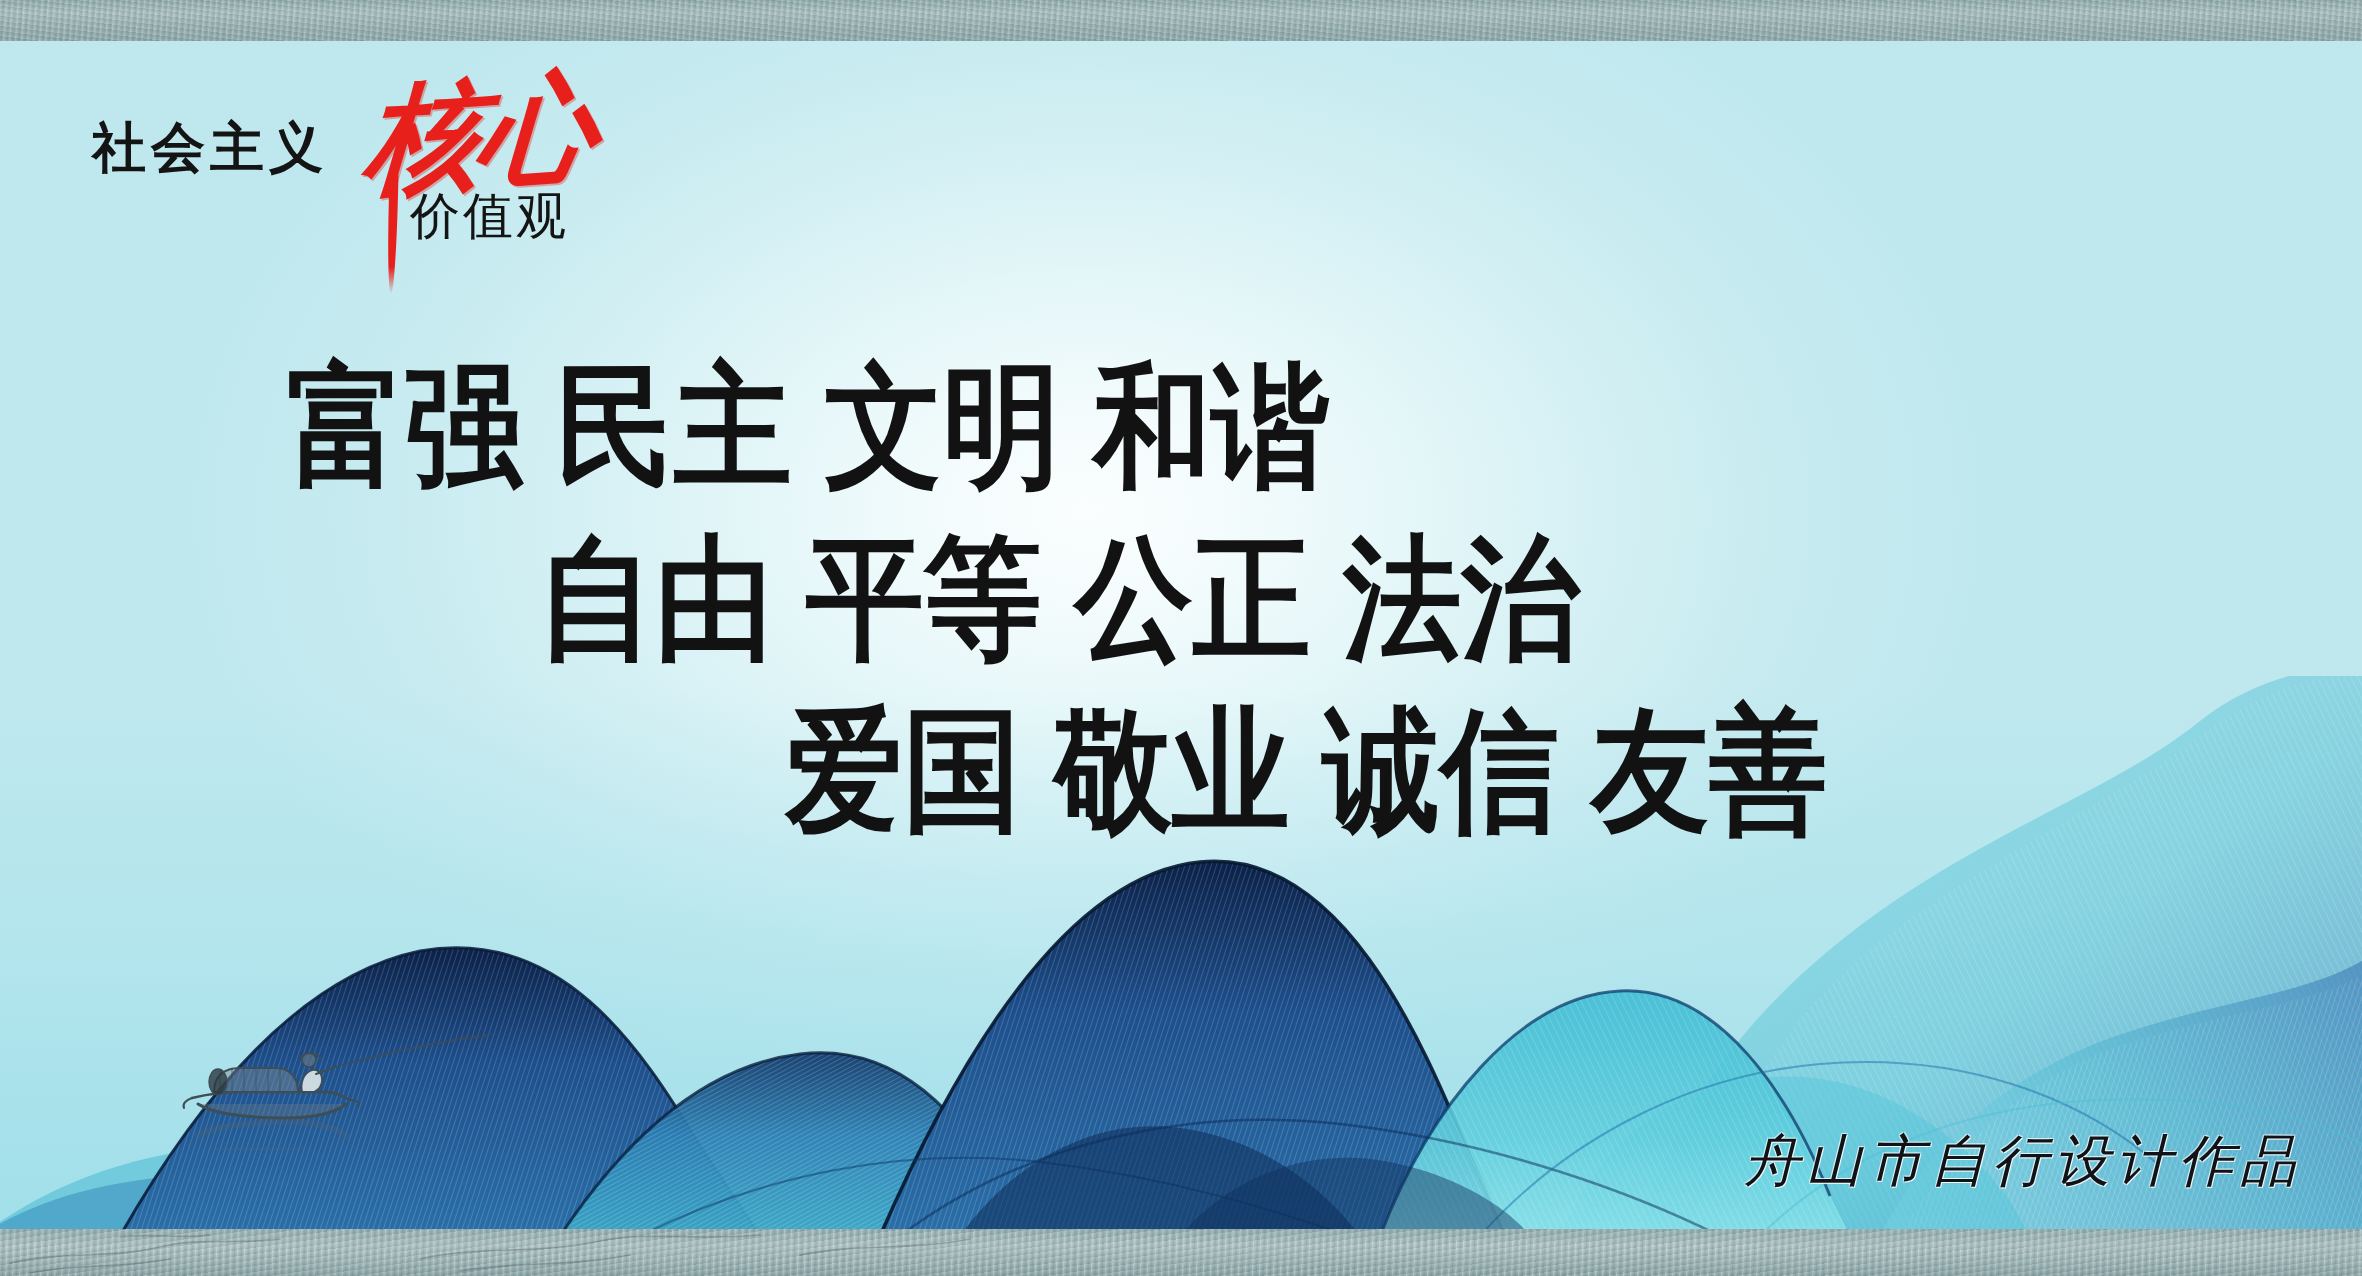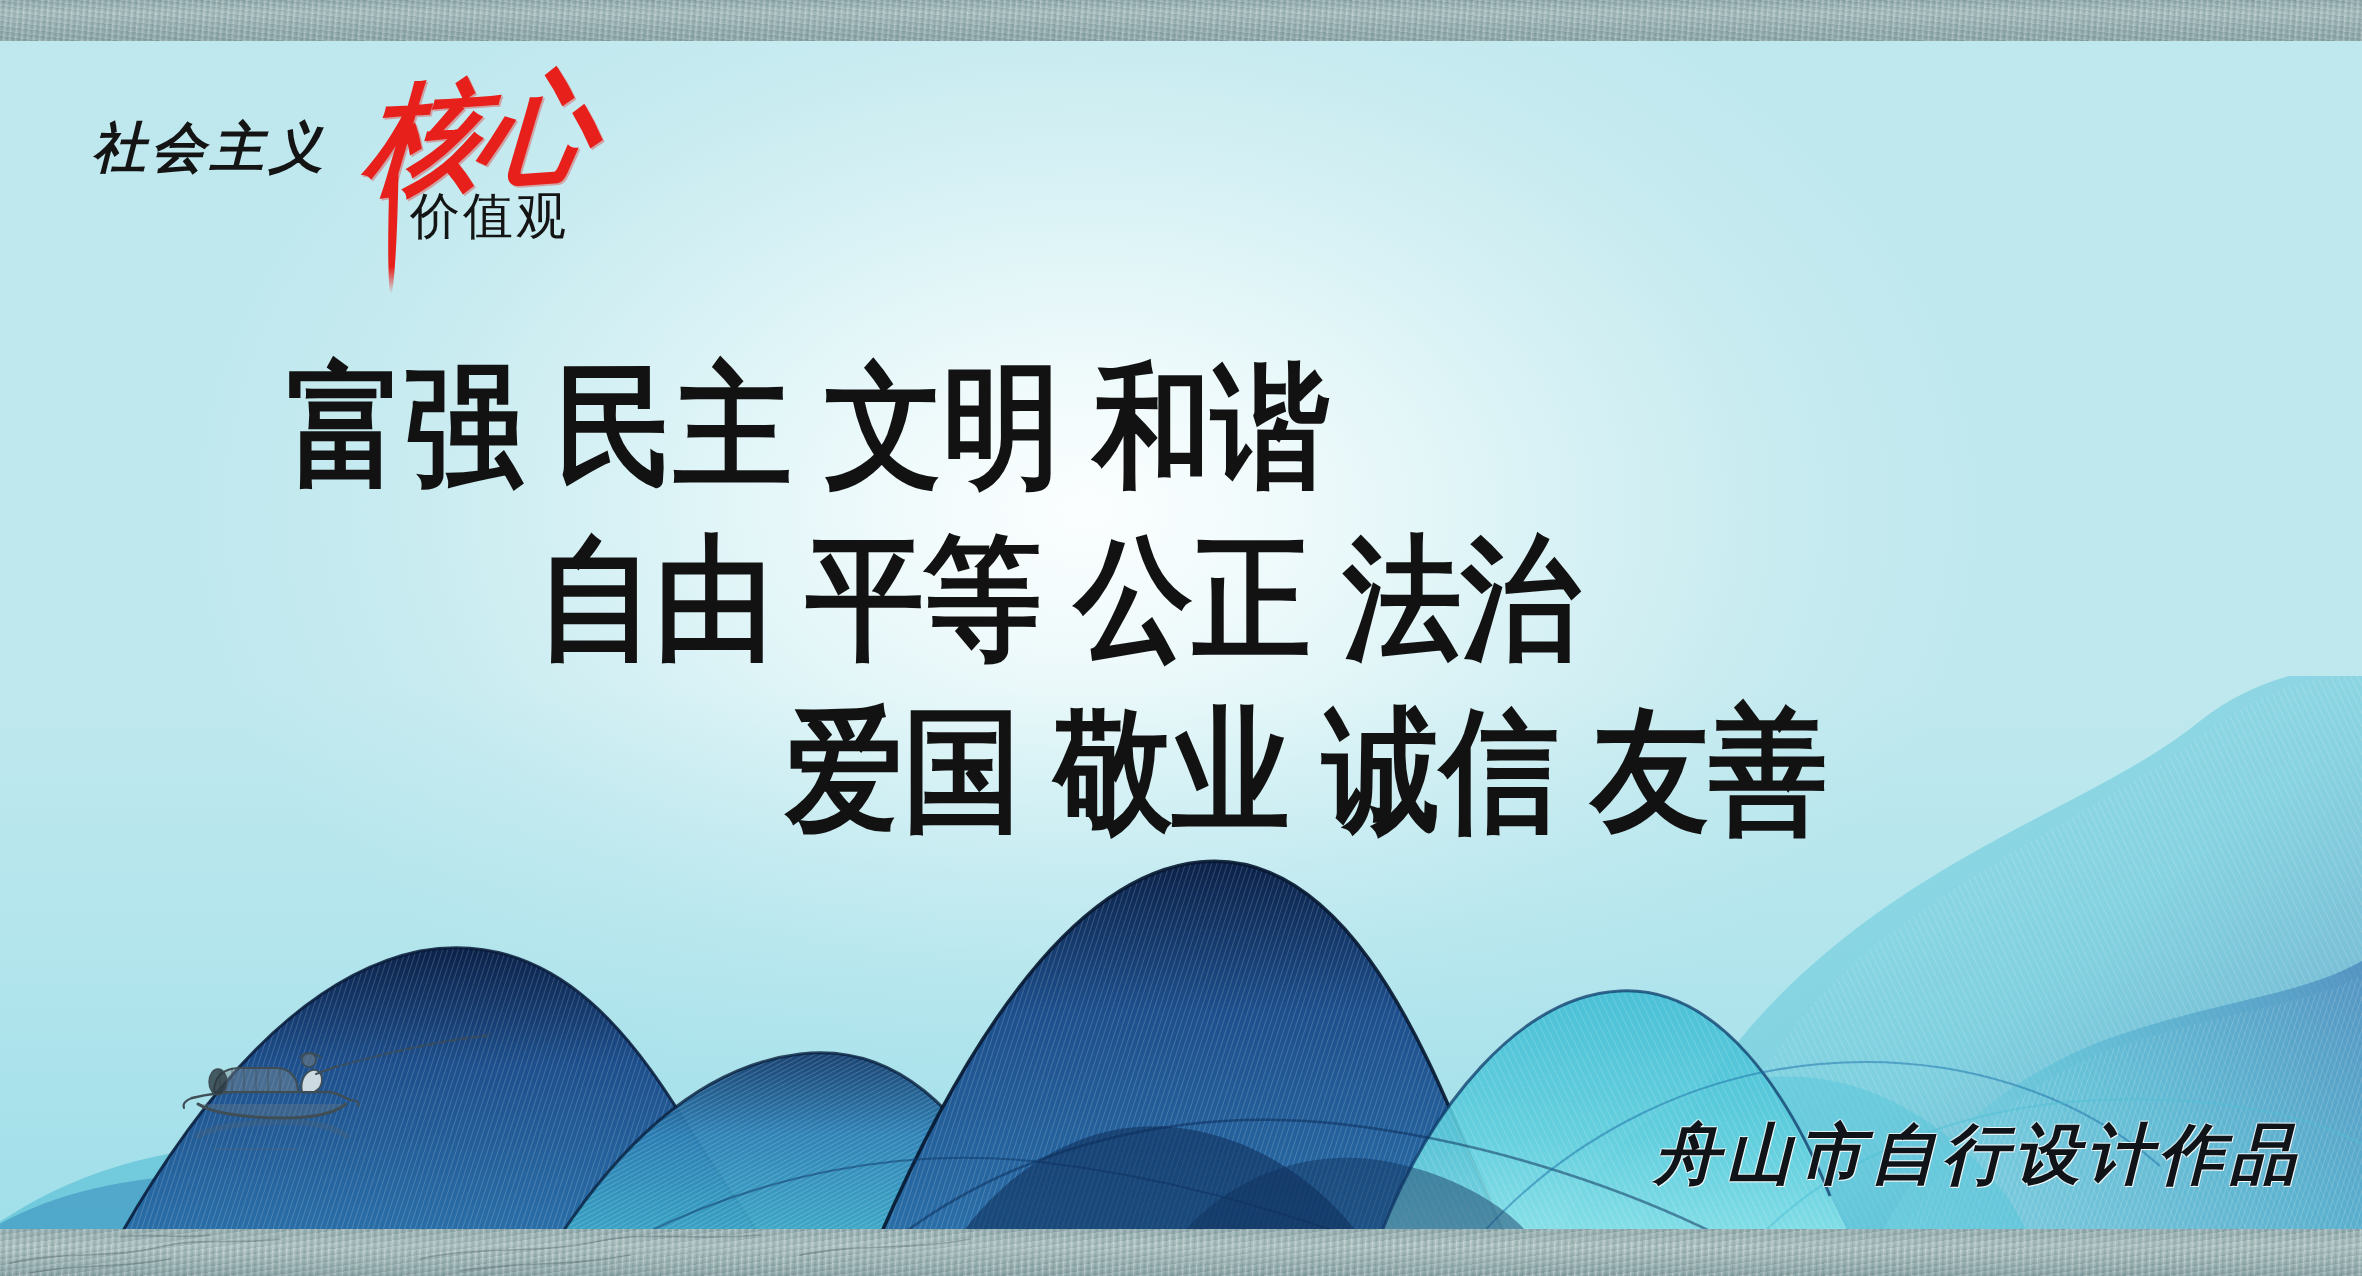--- a/index.html
+++ b/index.html
@@ -107,21 +107,20 @@
   .logo-row1 {
     position: absolute;
     left: 0; top: 10px;
     font-family: "Liberation Sans", "DejaVu Sans", sans-serif;
     font-size: 54px;
     font-weight: 700;
     letter-spacing: 5px;
     color: #141414;
     white-space: nowrap;
     line-height: 1;
-    font-style: italic;
   }
   .logo-core {
     position: absolute;
     left: 272px;
     top: -34px;
     font-family: "Liberation Serif", "DejaVu Serif", serif;
     font-size: 118px;
     font-weight: 700;
     font-style: italic;
     color: #e8201c;
@@ -176,22 +175,22 @@
   .line-2 { margin-left: 512px; margin-top: 24px; }
   .line-3 { margin-left: 760px; margin-top: 24px; }
 
   
   .credit {
     position: absolute;
     right: 60px;
     bottom: 76px;
     z-index: 30;
     font-family: "Liberation Serif", "DejaVu Serif", serif;
-    font-size: 66px;
-    font-weight: 700;
+    font-size: 56px;
+    font-weight: 400;
     font-style: italic;
     letter-spacing: 6px;
     color: #101418;
     white-space: nowrap;
     text-shadow:
       1px 1px 0 rgba(255,255,255,.85),
       -1px -1px 0 rgba(255,255,255,.55),
       1px -1px 0 rgba(255,255,255,.55),
       -1px 1px 0 rgba(255,255,255,.55);
   }

